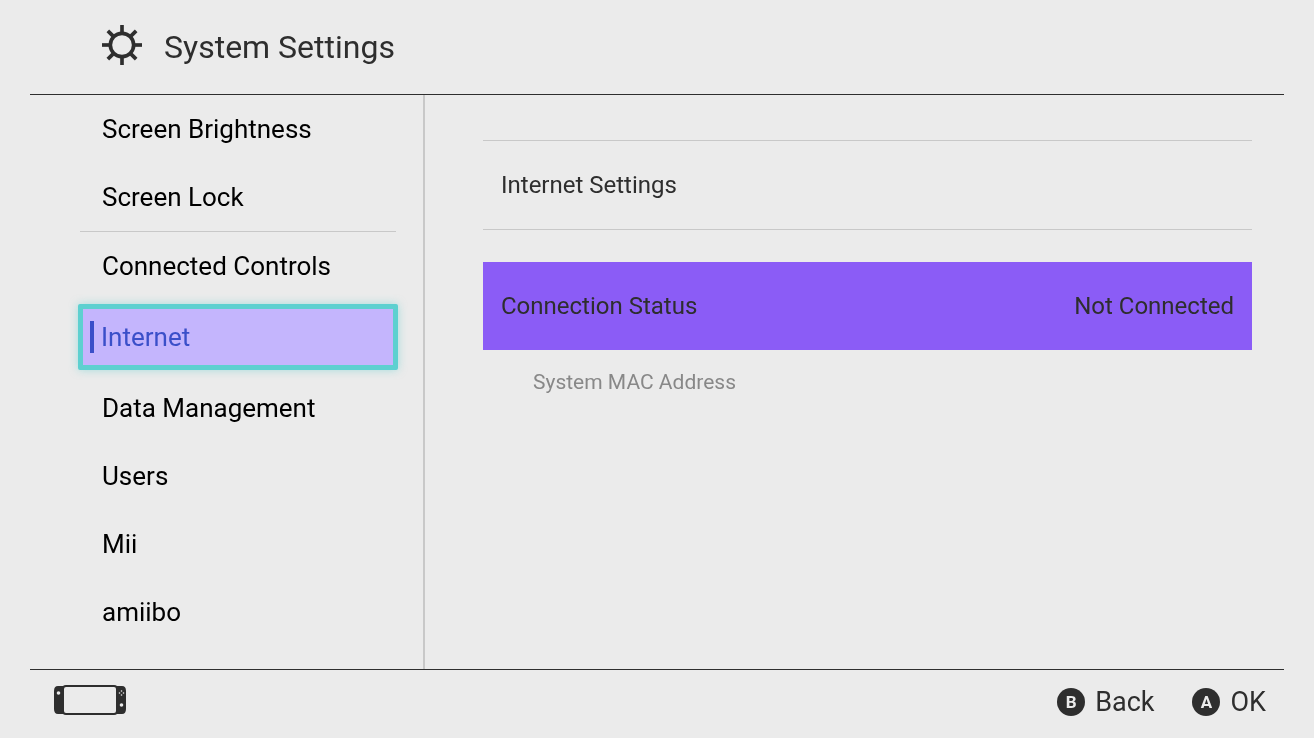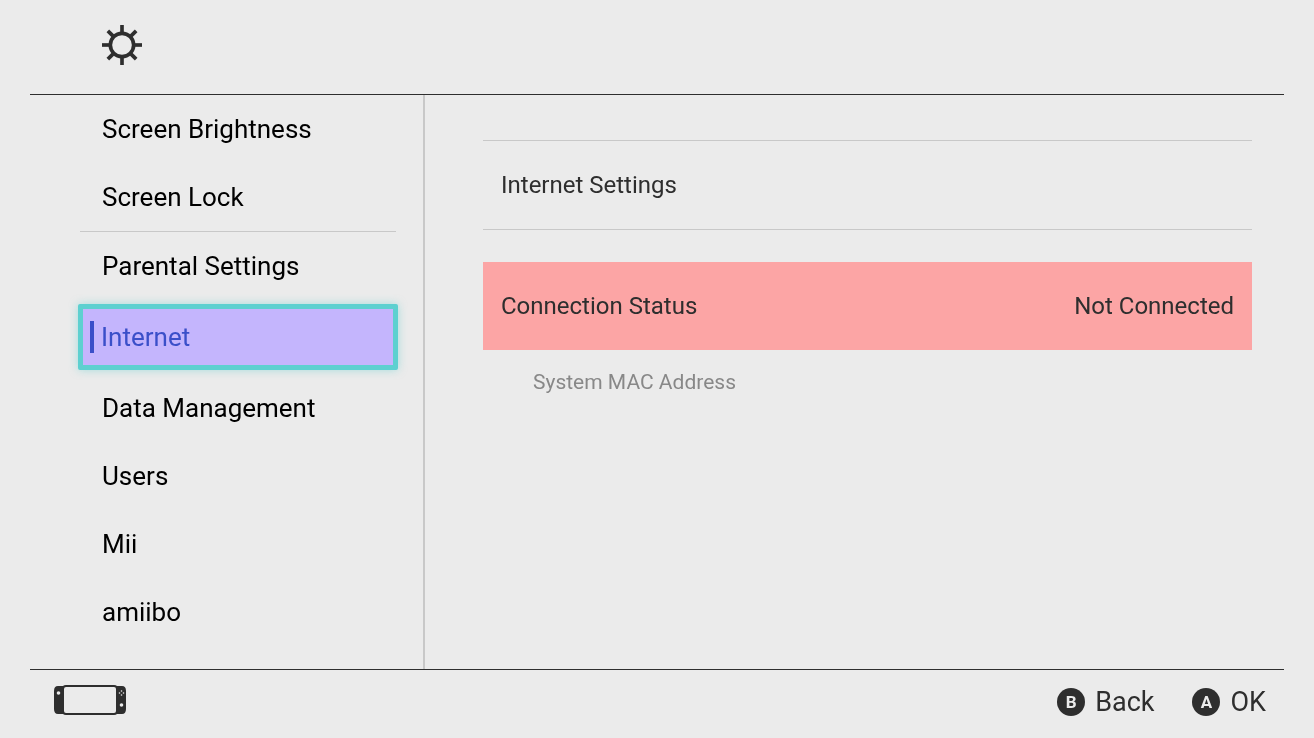--- a/index.html
+++ b/index.html
@@ -102,21 +102,21 @@
       display: flex;
       justify-content: space-between;
       align-items: center;
       padding: 30px 18px;
       font-size: 24px;
       color: #2e2e2e;
       border-bottom: 1px solid #c8c8c8;
     }
     
     .content-row.highlighted {
-      background-color: #fca5a5;
+      background-color: #8b5cf6;
       border-bottom: none;
       margin-top: 32px;
     }
     
     .content-row-label {
       font-weight: 400;
     }
     
     .content-row-value {
       color: #2e2e2e;
@@ -182,28 +182,29 @@
       <line x1="12" y1="0" x2="12" y2="5"></line>
       <line x1="12" y1="19" x2="12" y2="24"></line>
       <line x1="0" y1="12" x2="5" y2="12"></line>
       <line x1="19" y1="12" x2="24" y2="12"></line>
       <line x1="3.5" y1="3.5" x2="7" y2="7"></line>
       <line x1="17" y1="17" x2="20.5" y2="20.5"></line>
       <line x1="3.5" y1="20.5" x2="7" y2="17"></line>
       <line x1="17" y1="7" x2="20.5" y2="3.5"></line>
     </svg>
   </span>
+  <h1 class="page-title">System Settings</h1>
 </div>
 
 <div class="main-container">
   <div class="sidebar" id="sidebar">
       <div class="sidebar-item"><span>Screen Brightness</span></div>
       <div class="sidebar-item"><span>Screen Lock</span></div>
       <div class="sidebar-divider"></div>
-      <div class="sidebar-item"><span>Parental Settings</span></div>
+      <div class="sidebar-item"><span>Connected Controls</span></div>
       <div class="sidebar-item selected"><span>Internet</span></div>
       <div class="sidebar-item"><span>Data Management</span></div>
       <div class="sidebar-item"><span>Users</span></div>
       <div class="sidebar-item"><span>Mii</span></div>
       <div class="sidebar-item"><span>amiibo</span></div>
     </div>
 
   <div class="content">
     <div class="content-top-divider"></div>
 

